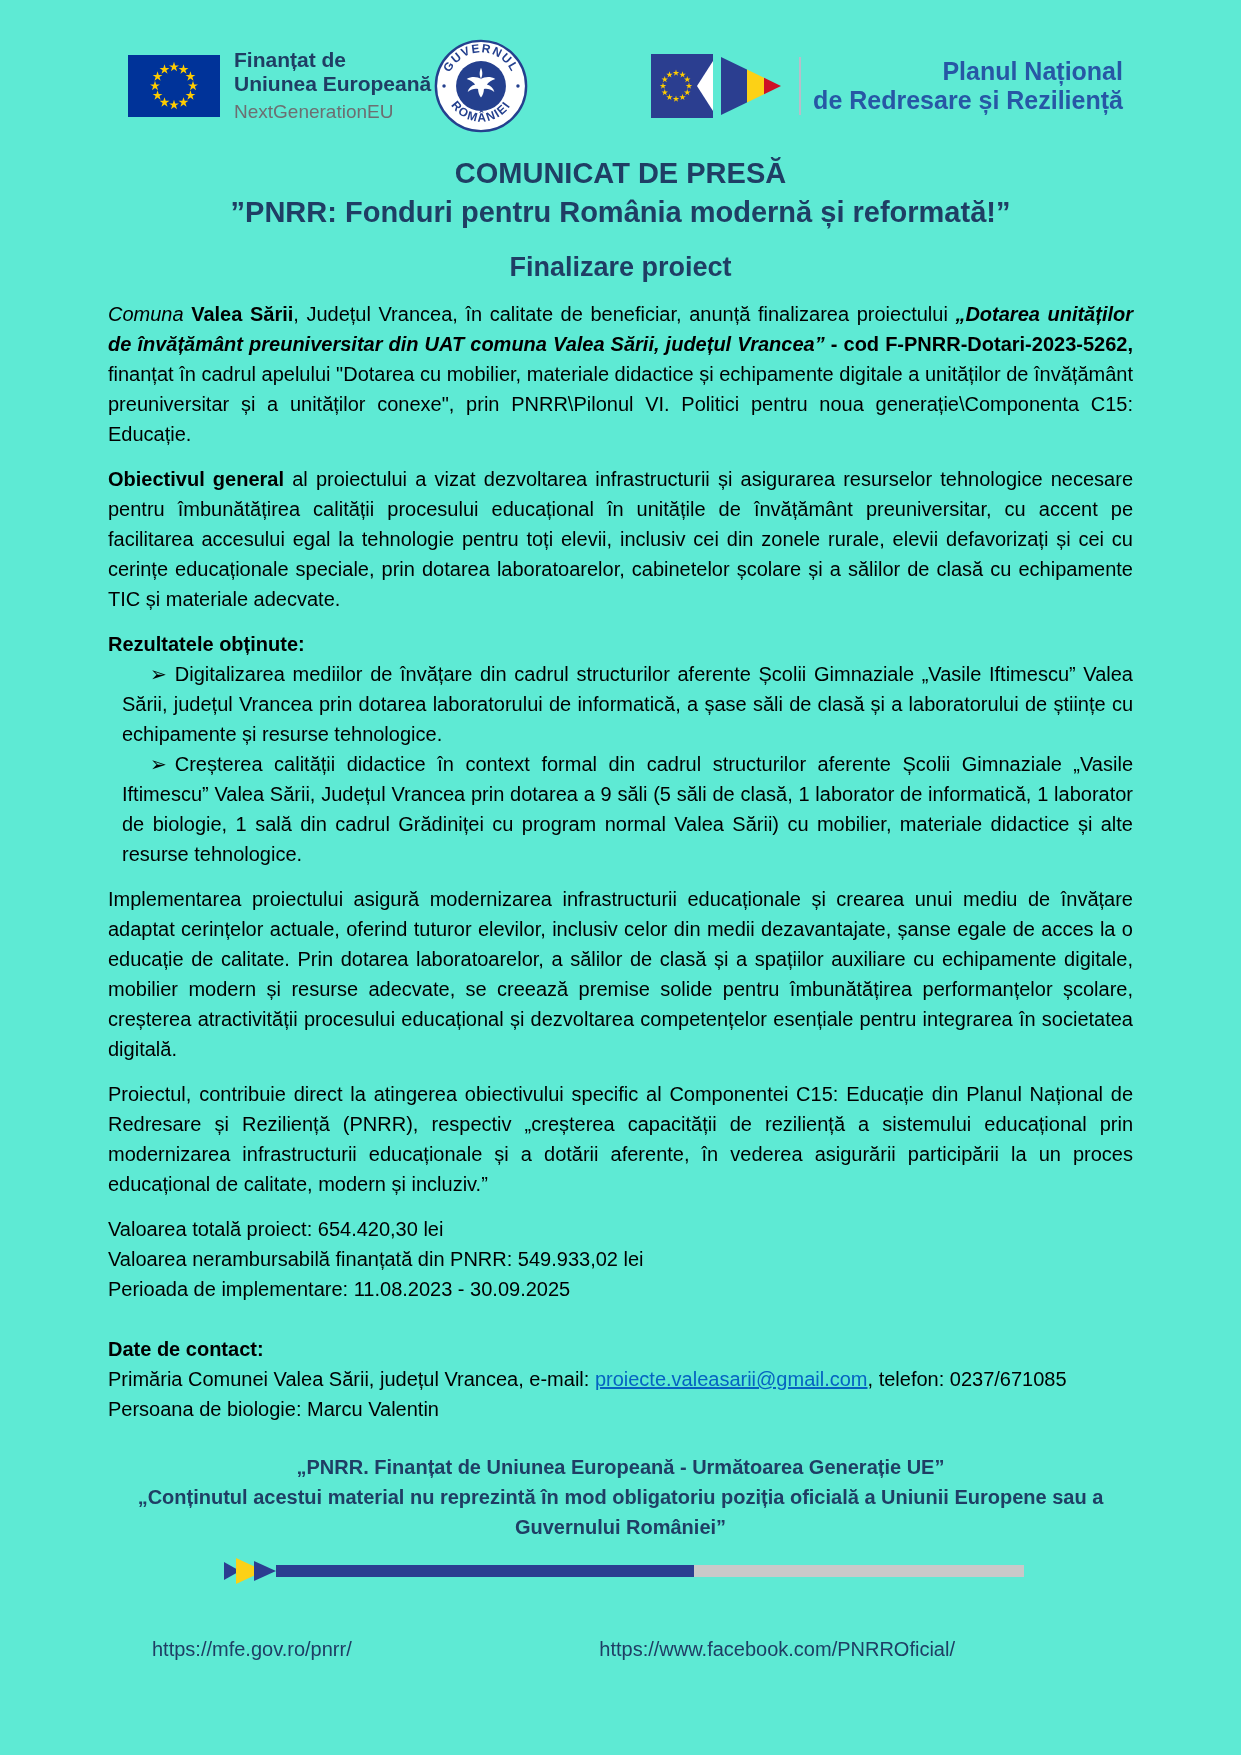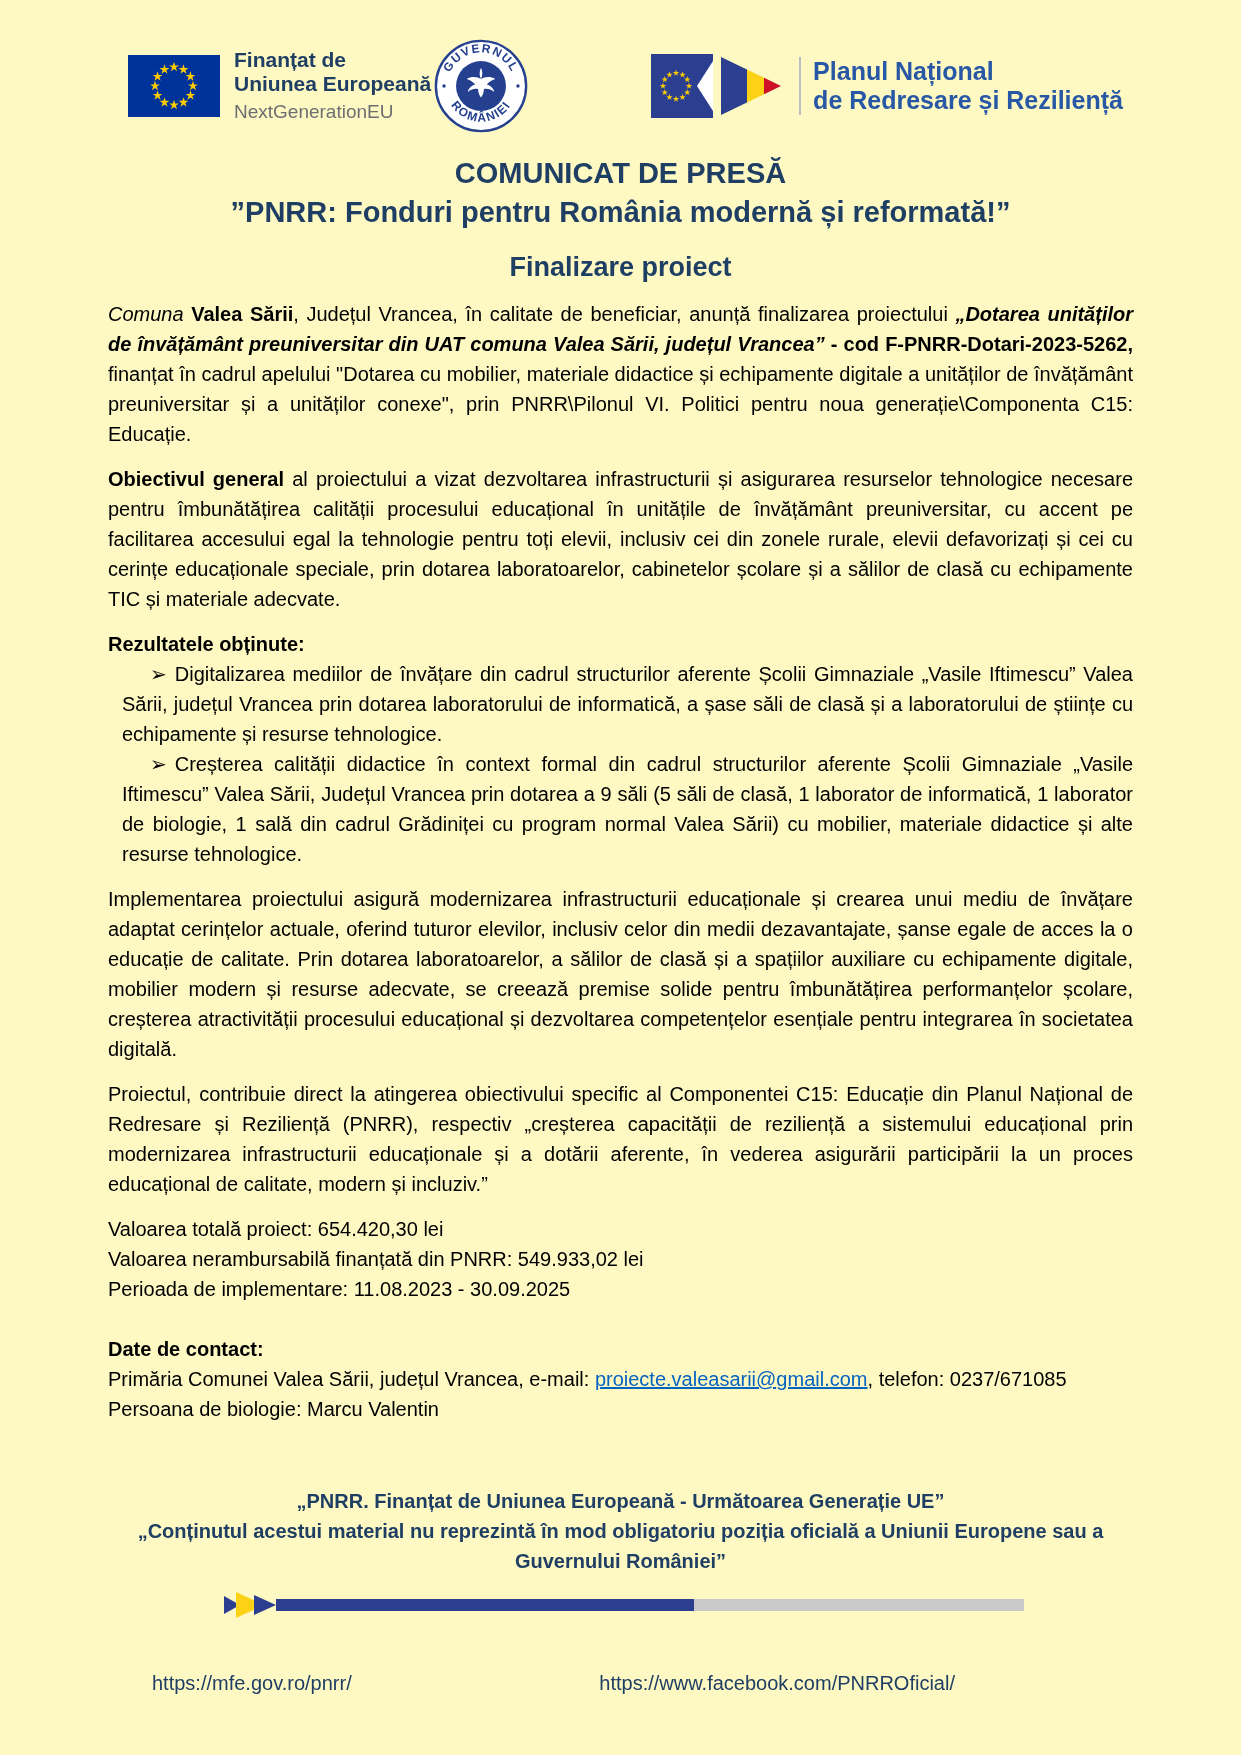--- a/index.html
+++ b/index.html
@@ -1,48 +1,48 @@
 <!DOCTYPE html>
 <html lang="ro"><head>
 <meta charset="utf-8">
 <style>
   html,body{margin:0;padding:0;background:#ffffff;}
   .page{
-    width:1241px;height:1755px;margin:0 auto;background:#fef9c3;
+    width:1241px;height:1755px;margin:0 auto;background:#5eead4;
     font-family:"Liberation Sans",sans-serif;color:#000;overflow:hidden;position:relative;
   }
   
   .header{display:flex;align-items:center;justify-content:space-between;padding:36px 118px 0 128px;height:100px;}
   .eu-logo{display:flex;align-items:center;gap:14px;}
   .eu-text{display:flex;flex-direction:column;line-height:24px;}
   .eu-text .l1,.eu-text .l2{font-weight:bold;color:#1F3E64;font-size:21px;}
   .eu-text .l3{color:#6d6e71;font-size:19px;margin-top:4px;}
   .gov-seal{width:96px;height:96px;margin-right:120px;}
-  .pnrr-logo{display:flex;align-items:center;}
+  .pnrr-logo{display:flex;align-items:center;text-align:right;}
   .pnrr-text{border-left:2px solid #b9bdc9;padding-left:12px;margin-left:10px;line-height:29px;}
   .pnrr-text div{font-weight:bold;color:#2757A5;font-size:25px;}
   
   .title-block{margin-top:18px;text-align:center;color:#1F3E64;font-weight:bold;font-size:29px;line-height:39px;}
   .subtitle{margin-top:20px;text-align:center;color:#1F3E64;font-weight:bold;font-size:27px;}
   
   .content{padding:0 108px;margin-top:16px;}
   .content p{font-size:20px;line-height:30px;text-align:justify;margin:15px 0 0 0;}
   .b{font-weight:bold;}
   .i{font-style:italic;}
   .bi{font-weight:bold;font-style:italic;}
   .sec-head{font-weight:bold;font-size:20px;line-height:30px;margin-top:15px;}
   .bullet-item{font-size:20px;line-height:30px;text-align:justify;padding-left:14px;text-indent:28px;}
   .bullet-marker{margin-right:8px;}
   .values{margin-top:15px;}
   .values div{font-size:20px;line-height:30px;}
   .contact-head{margin-top:30px;}
   .content p.tight{margin-top:0;}
   a.email-link{color:#0563C1;text-decoration:underline;}
   
-  .footer-note{margin-top:62px;text-align:center;color:#1F3E64;font-weight:bold;font-size:20px;line-height:30px;padding:0 100px;}
+  .footer-note{margin-top:28px;text-align:center;color:#1F3E64;font-weight:bold;font-size:20px;line-height:30px;padding:0 100px;}
   .footer-bar{display:flex;align-items:center;margin:16px 0 0 224px;width:800px;height:26px;}
   .bar-navy{height:12px;background:#2B3E90;width:418px;}
   .bar-gray{height:12px;background:#C9C9C9;width:330px;}
   .footer-links{display:flex;margin-top:26px;font-size:20px;color:#1F3E64;}
   .footer-links .left{margin-left:152px;}
   .footer-links .right{margin-left:auto;margin-right:286px;}
   .footer-links a{color:#1F3E64;text-decoration:none;margin-top:28px;}
 </style>
 </head>
 <body>

